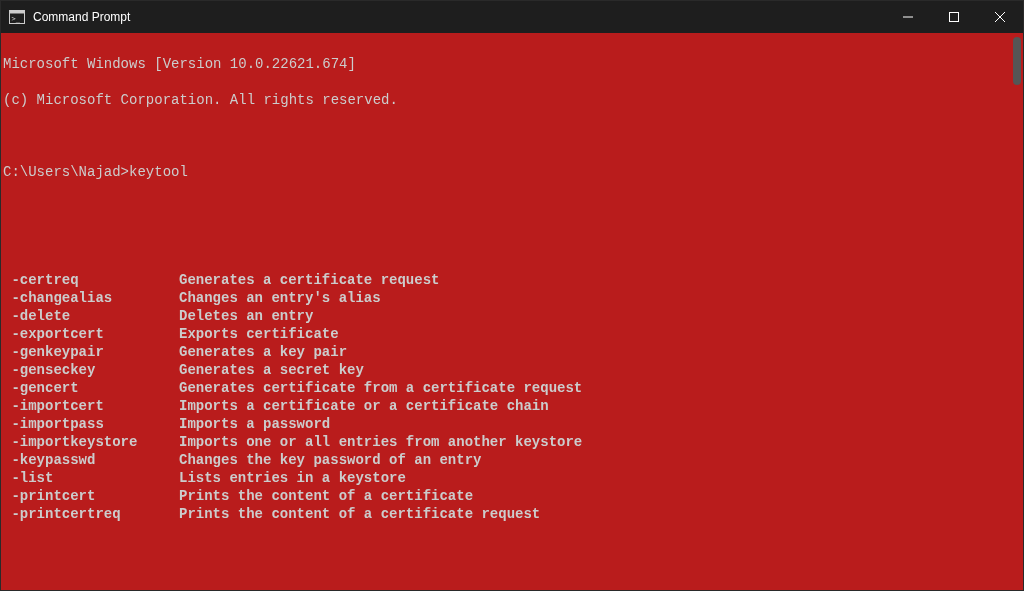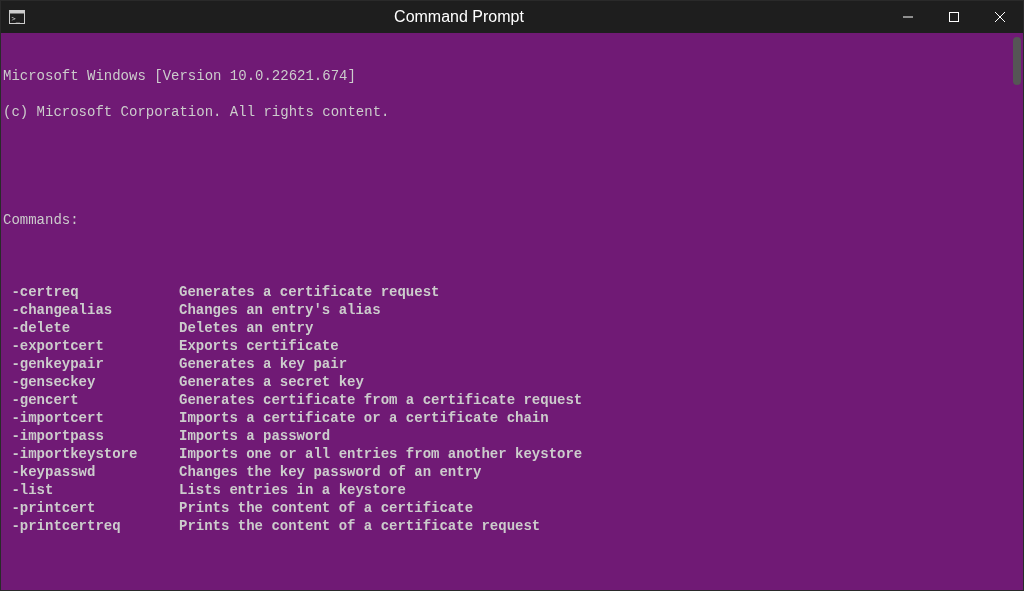--- a/index.html
+++ b/index.html
@@ -37,49 +37,48 @@
       display: flex;
       align-items: center;
       justify-content: center;
     }
     .titlebar-icon svg {
       width: 16px;
       height: 16px;
     }
     .titlebar-title {
       color: #ffffff;
-      font-size: 16px;
+      font-size: 12px;
       font-family: 'Segoe UI', sans-serif;
       flex: 1;
-      text-align: center;
     }
     .titlebar-controls {
       display: flex;
       height: 100%;
     }
     .titlebar-btn {
       width: 46px;
       height: 100%;
       display: flex;
       align-items: center;
       justify-content: center;
       color: #ffffff;
       cursor: pointer;
     }
     .titlebar-btn svg {
       width: 10px;
       height: 10px;
     }
     .terminal-body {
       flex: 1;
-      background: #701a75;
+      background: #b91c1c;
       color: #cccccc;
       font-size: 14px;
       line-height: 18px;
-      padding: 16px 0 0 2px;
+      padding: 4px 0 0 2px;
       white-space: pre;
       position: relative;
       overflow: hidden;
     }
     .scrollbar {
       position: absolute;
       right: 0;
       top: 0;
       width: 12px;
       height: 100%;
@@ -133,24 +132,24 @@
       <div class="titlebar-btn">
         <svg viewBox="0 0 10 10">
             <line x1="0" y1="0" x2="10" y2="10" stroke="#ffffff" stroke-width="1"></line>
             <line x1="10" y1="0" x2="0" y2="10" stroke="#ffffff" stroke-width="1"></line>
           </svg>
       </div>
     </div>
   </div>
   <div class="terminal-body">
 <span class="line">Microsoft Windows [Version 10.0.22621.674]</span>
-<span class="line">(c) Microsoft Corporation. All rights content.</span>
+<span class="line">(c) Microsoft Corporation. All rights reserved.</span>
 <span class="line"> </span>
+<span class="line"><span>C:\Users\Najad&gt;</span><span>keytool</span></span>
 <span class="line"> </span>
-<span class="line">Commands:</span>
 <span class="line"> </span>
 <div id="commands-container"><div class="cmd-row"><span class="cmd-name"> -certreq</span><span>Generates a certificate request</span></div><div class="cmd-row"><span class="cmd-name"> -changealias</span><span>Changes an entry's alias</span></div><div class="cmd-row"><span class="cmd-name"> -delete</span><span>Deletes an entry</span></div><div class="cmd-row"><span class="cmd-name"> -exportcert</span><span>Exports certificate</span></div><div class="cmd-row"><span class="cmd-name"> -genkeypair</span><span>Generates a key pair</span></div><div class="cmd-row"><span class="cmd-name"> -genseckey</span><span>Generates a secret key</span></div><div class="cmd-row"><span class="cmd-name"> -gencert</span><span>Generates certificate from a certificate request</span></div><div class="cmd-row"><span class="cmd-name"> -importcert</span><span>Imports a certificate or a certificate chain</span></div><div class="cmd-row"><span class="cmd-name"> -importpass</span><span>Imports a password</span></div><div class="cmd-row"><span class="cmd-name"> -importkeystore</span><span>Imports one or all entries from another keystore</span></div><div class="cmd-row"><span class="cmd-name"> -keypasswd</span><span>Changes the key password of an entry</span></div><div class="cmd-row"><span class="cmd-name"> -list</span><span>Lists entries in a keystore</span></div><div class="cmd-row"><span class="cmd-name"> -printcert</span><span>Prints the content of a certificate</span></div><div class="cmd-row"><span class="cmd-name"> -printcertreq</span><span>Prints the content of a certificate request</span></div></div>
 
 
 
 
 
 
     <div class="scrollbar">
       <div class="scrollbar-thumb"></div>

